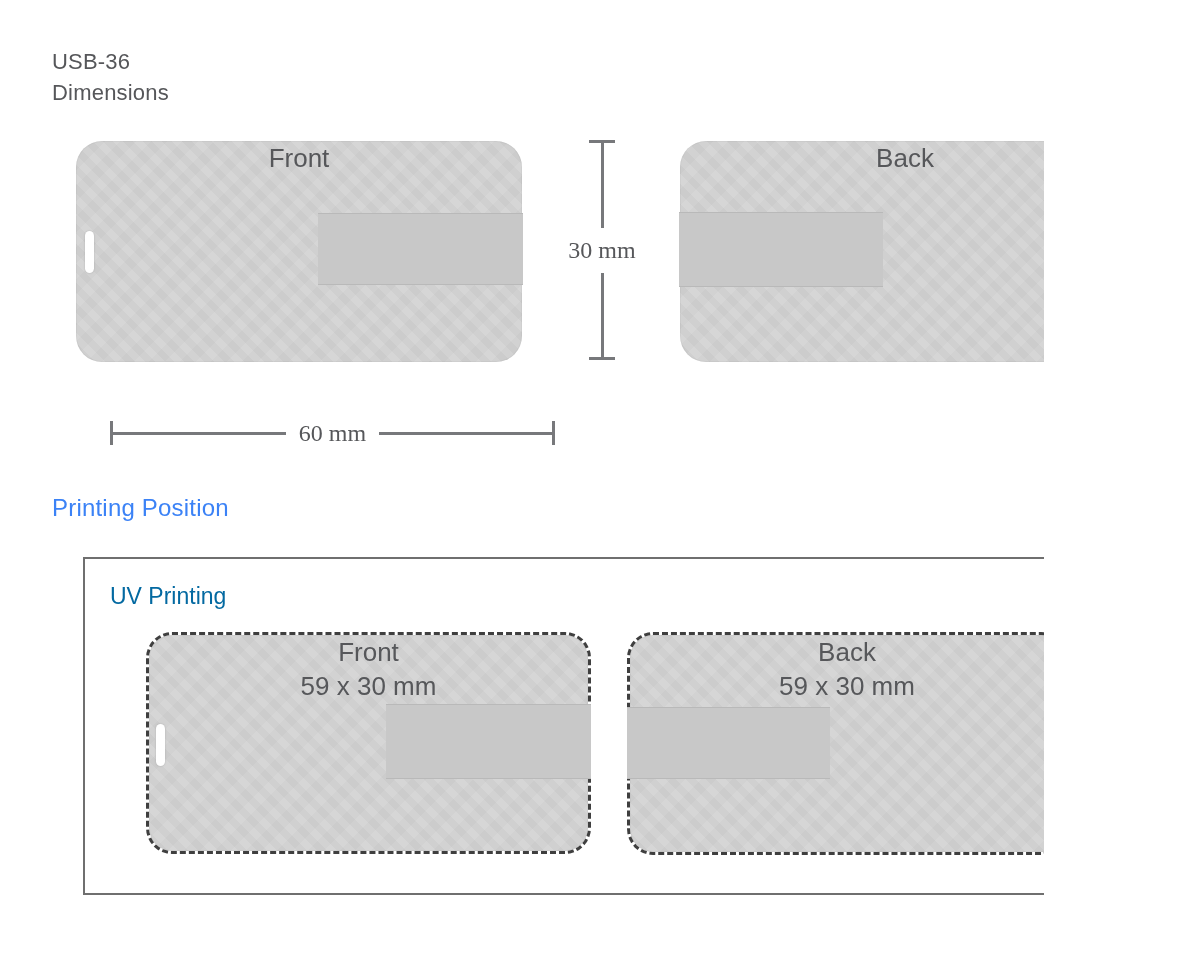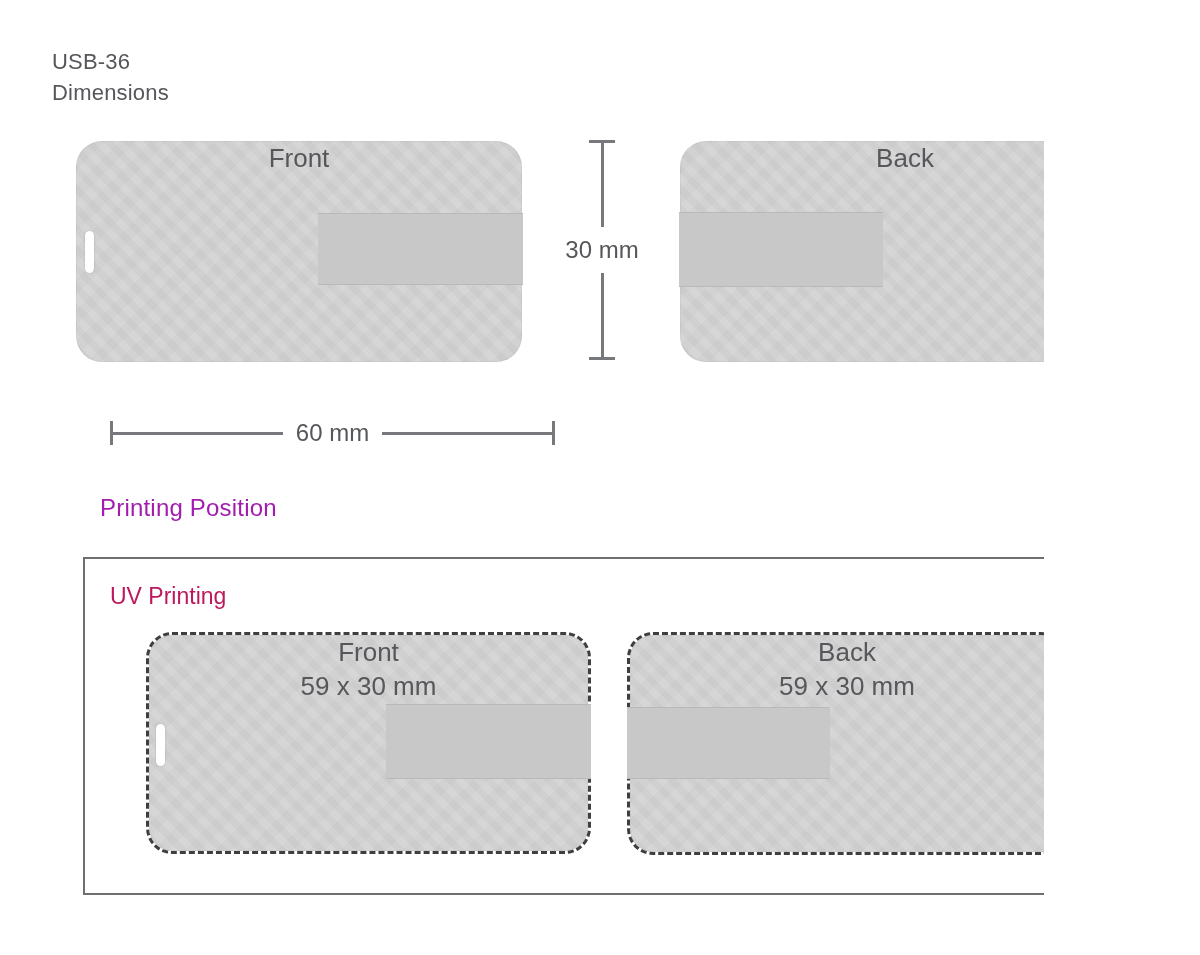--- a/index.html
+++ b/index.html
@@ -22,23 +22,22 @@
   .title-block {
     left: 52px; top: 46px;
     font-size: 22px;
     line-height: 31px;
     color: #56575a;
     letter-spacing: 0.2px;
   }
   .section-heading {
     left: 52px; top: 494px;
     font-size: 24px;
-    color: #a21caf;
+    color: #3b82f6;
     letter-spacing: 0.2px;
-    margin-left: 48px;
   }
 
   
   .card {
     position: absolute;
     background: #d2d2d2;
     border-radius: 26px;
     box-shadow: inset 0 0 0 1px rgba(0,0,0,0.03);
   }
   .card::before {          
@@ -105,35 +104,36 @@
     padding-left: 35px;
   }
   .dim-h .cap-v { width: 3px; height: 24px; background: #77787b; flex: none; }
   .dim-h .seg-h { height: 3px; flex: 1; background: #77787b; }
   .dim-h .dim-text { flex: none; margin: 0 13px; }
 
   .dim-text {
     font-size: 24px;
     color: #56575a;
     white-space: nowrap;
+    font-family: Liberation Serif, serif;
   }
 
   
   .uv-box {
     position: absolute;
     left: 83px; top: 557px;
     width: 1030px; height: 334px;
     border: 2px solid #6f6f6f;
     background: #ffffff;
   }
   .uv-label {
     position: absolute;
     left: 25px; top: 24px;
     font-size: 23px;
-    color: #be185d;
+    color: #0369a1;
   }
 </style>
 </head>
 <body>
 
 <div id="canvas">
 
   <div class="abs title-block">
     <div>USB-36</div>
     <div>Dimensions</div>

